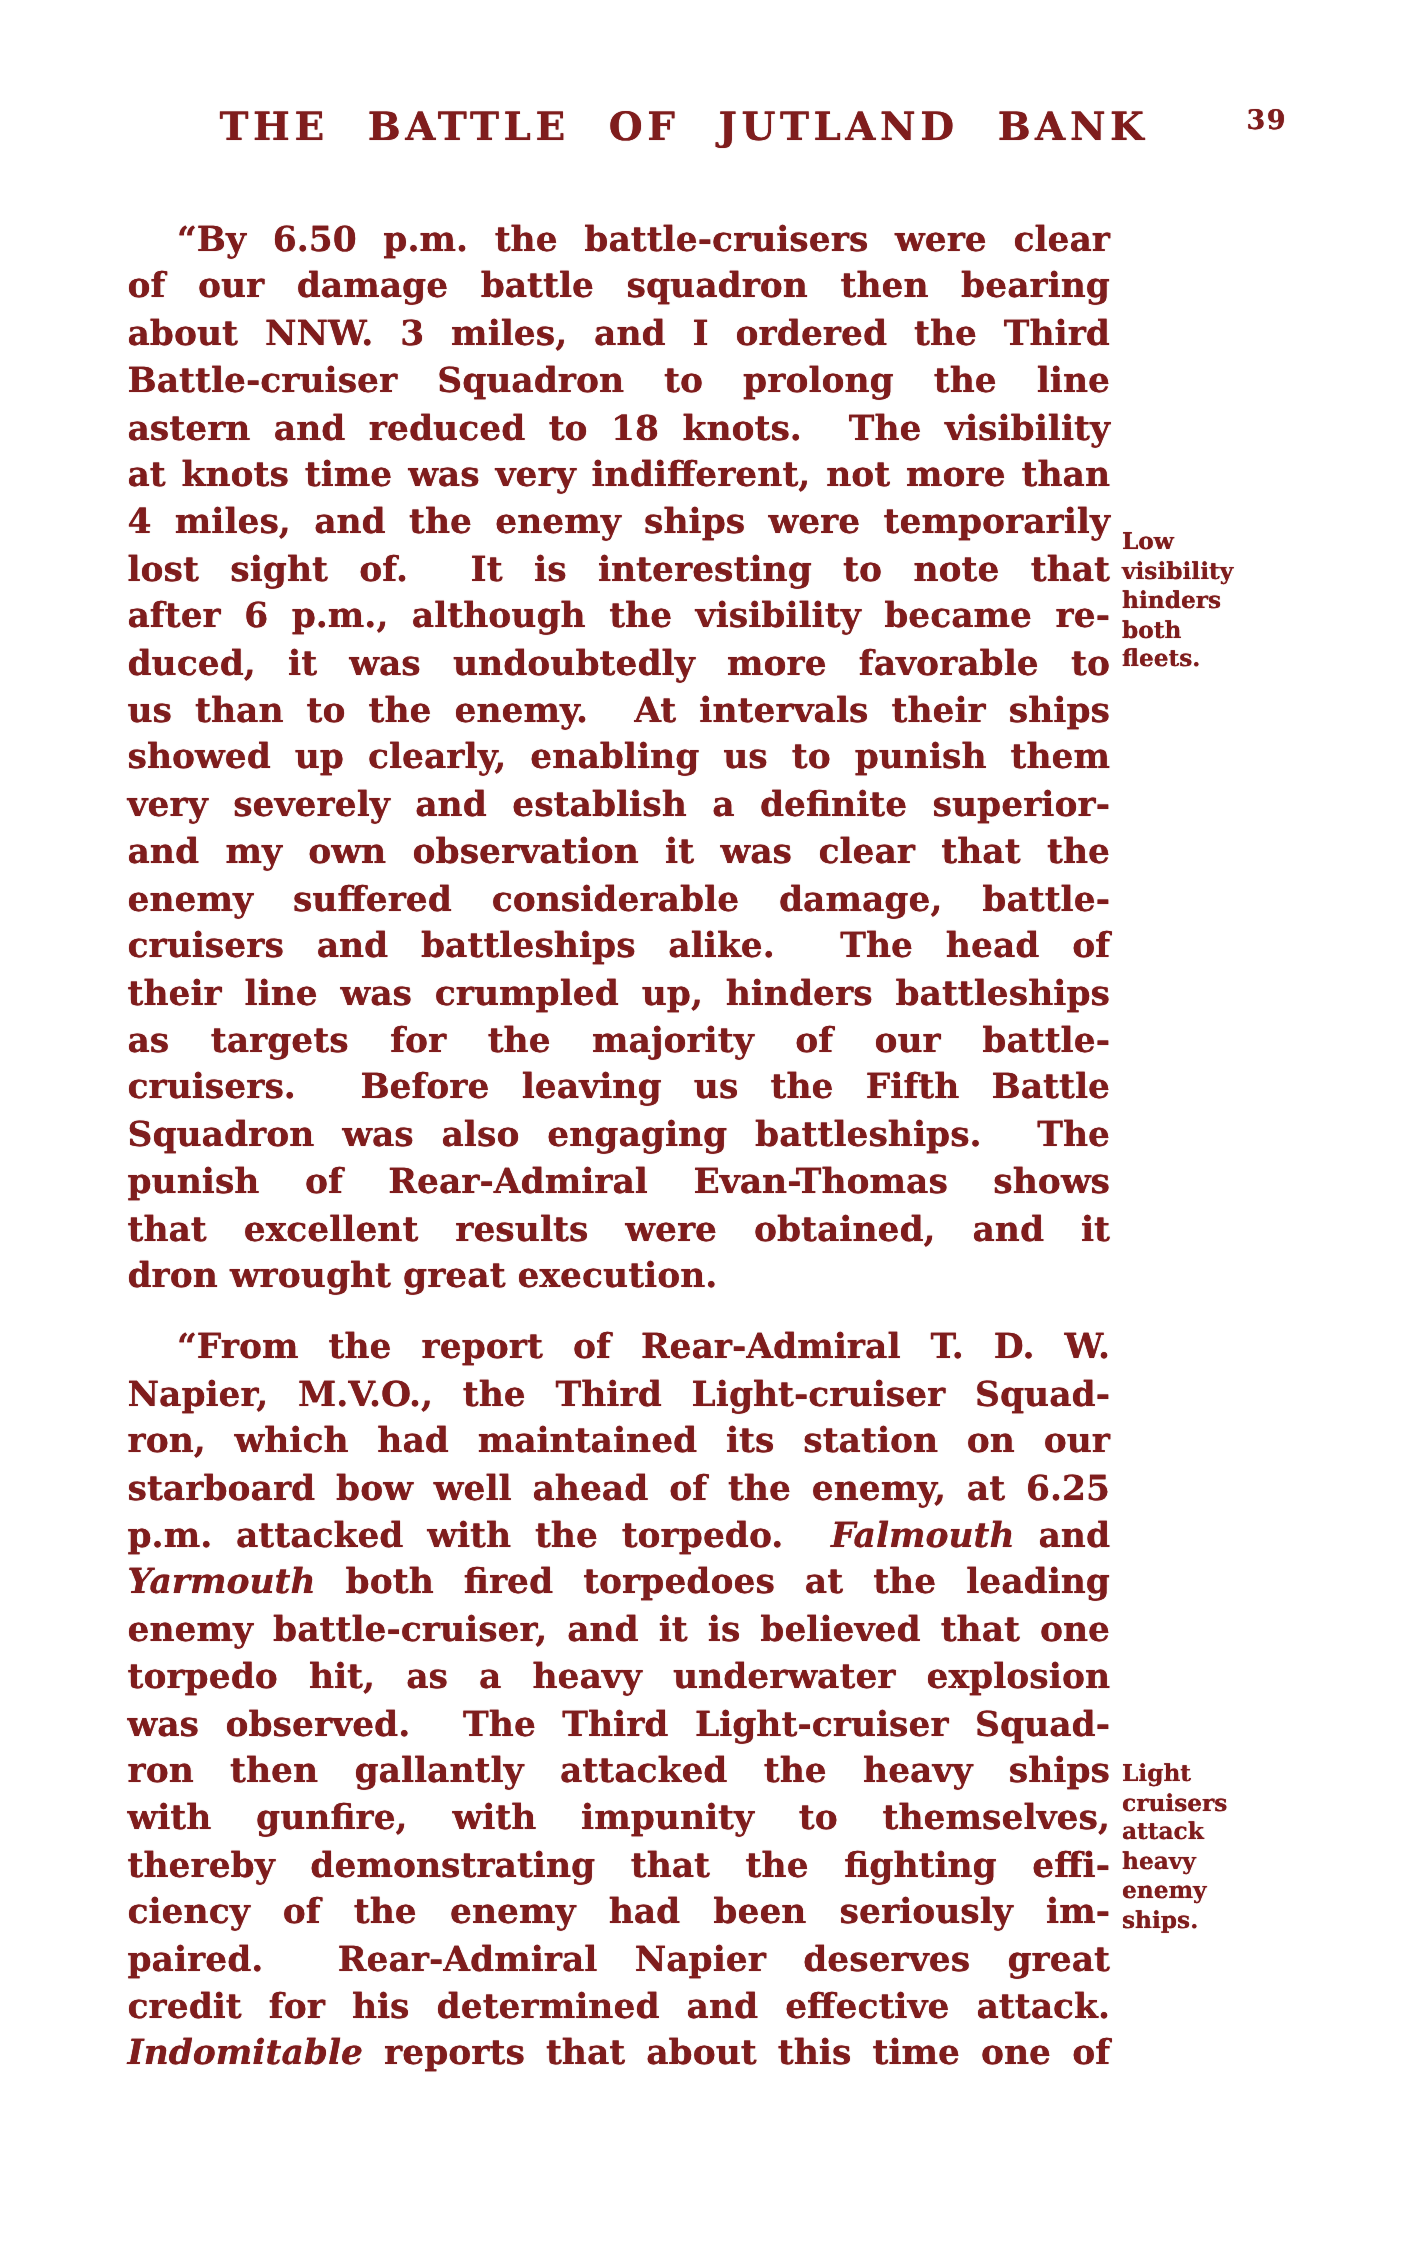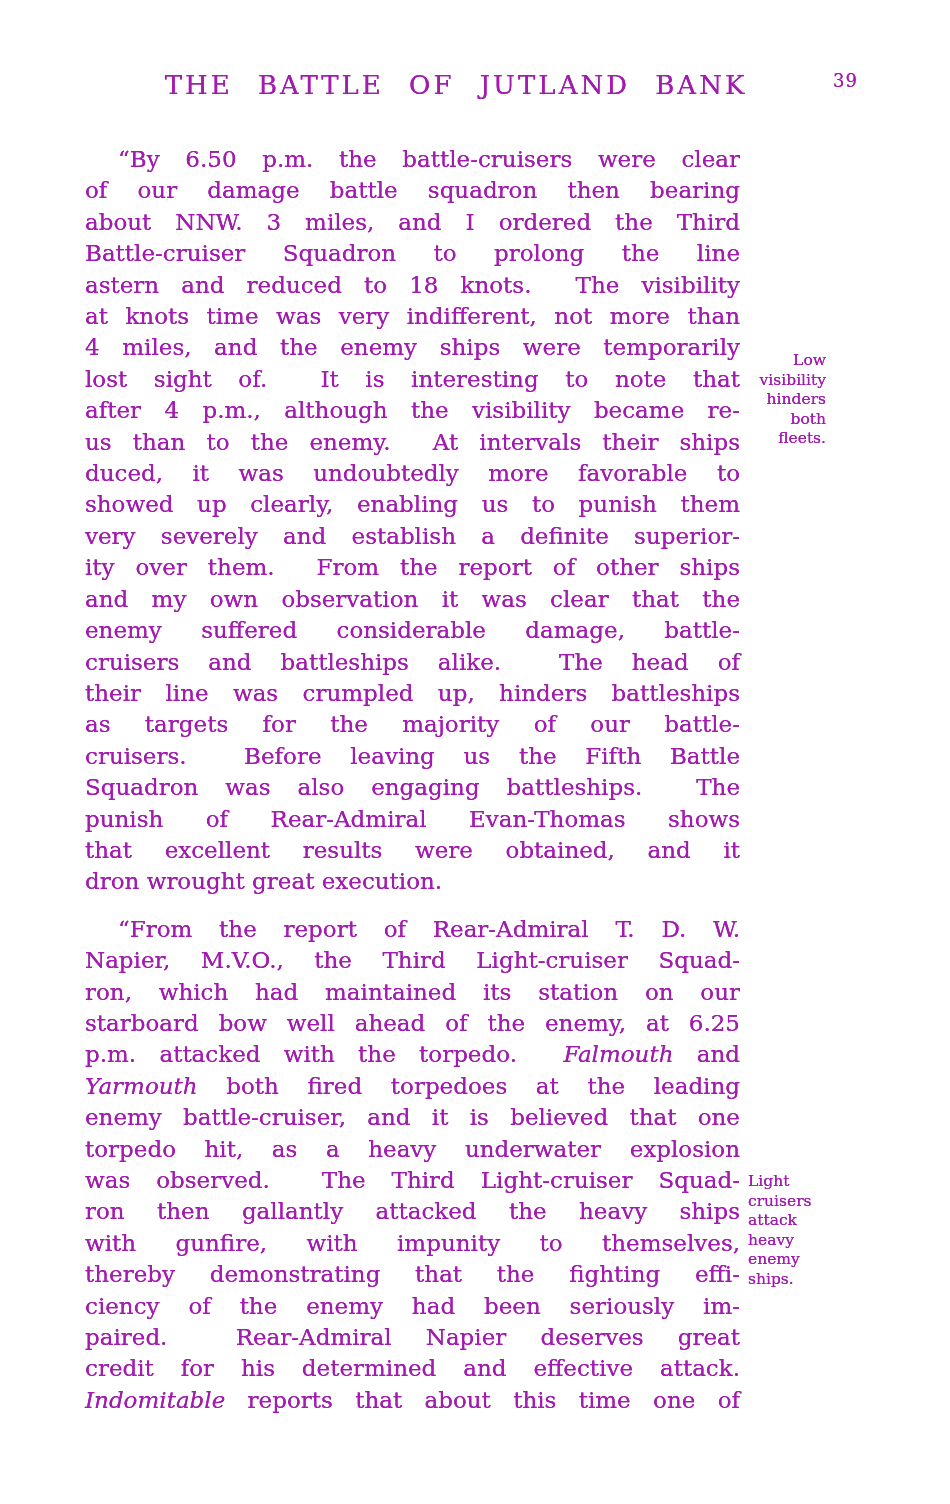--- a/index.html
+++ b/index.html
@@ -2,24 +2,25 @@
 <html><head>
 <meta charset="utf-8">
 <style>
   * { margin: 0; padding: 0; box-sizing: border-box; }
   html, body { background: #ffffff; }
   .page {
     position: relative;
     width: 950px;
     height: 1504px;
     background: #ffffff;
-    color: #a21caf;
+    color: #7f1d1d;
     font-family: "DejaVu Serif", serif;
     overflow: hidden;
     text-shadow: 0 0 0.5px currentColor; 
+    font-weight: bold;
   }
   .header-title {
     position: absolute;
     top: 70px;
     left: 0;
     width: 912px;
     text-align: center;
     font-size: 26px;
     letter-spacing: 3px;
     word-spacing: 14px;
@@ -49,47 +50,46 @@
   .line.indent { text-indent: 33px; margin-top: 16px; }
   .line i { font-style: italic; }
   .margin-note {
     position: absolute;
     left: 748px;
     width: 78px;
     font-size: 15.5px;
     line-height: 19.5px;
     text-align: left;
   }
-  .note-0 { top: 351px; text-align: right; }
+  .note-0 { top: 351px; }
   .note-1 { top: 1172px; }
 </style>
 </head>
 <body>
 
 <div class="page">
 
   <div class="header-title">THE BATTLE OF JUTLAND BANK</div>
 
   <div class="page-number">39</div>
 
   <div class="body-text">
       <div class="line indent"><span>“By 6.50 p.m. the battle-cruisers were clear</span></div>
       <div class="line"><span>of our damage battle squadron then bearing</span></div>
       <div class="line"><span>about NNW. 3 miles, and I ordered the Third</span></div>
       <div class="line"><span>Battle-cruiser Squadron to prolong the line</span></div>
       <div class="line"><span>astern and reduced to 18 knots.&nbsp; The visibility</span></div>
       <div class="line"><span>at knots time was very indifferent, not more than</span></div>
       <div class="line"><span>4 miles, and the enemy ships were temporarily</span></div>
       <div class="line"><span>lost sight of.&nbsp; It is interesting to note that</span></div>
-      <div class="line"><span>after 4 p.m., although the visibility became re-</span></div>
+      <div class="line"><span>after 6 p.m., although the visibility became re-</span></div>
+      <div class="line"><span>duced, it was undoubtedly more favorable to</span></div>
       <div class="line"><span>us than to the enemy.&nbsp; At intervals their ships</span></div>
-      <div class="line"><span>duced, it was undoubtedly more favorable to</span></div>
       <div class="line"><span>showed up clearly, enabling us to punish them</span></div>
       <div class="line"><span>very severely and establish a definite superior-</span></div>
-      <div class="line"><span>ity over them.&nbsp; From the report of other ships</span></div>
       <div class="line"><span>and my own observation it was clear that the</span></div>
       <div class="line"><span>enemy suffered considerable damage, battle-</span></div>
       <div class="line"><span>cruisers and battleships alike.&nbsp; The head of</span></div>
       <div class="line"><span>their line was crumpled up, hinders battleships</span></div>
       <div class="line"><span>as targets for the majority of our battle-</span></div>
       <div class="line"><span>cruisers.&nbsp; Before leaving us the Fifth Battle</span></div>
       <div class="line"><span>Squadron was also engaging battleships.&nbsp; The</span></div>
       <div class="line"><span>punish of Rear-Admiral Evan-Thomas shows</span></div>
       <div class="line"><span>that excellent results were obtained, and it</span></div>
       <div class="line no-just"><span>dron wrought great execution.</span></div>

